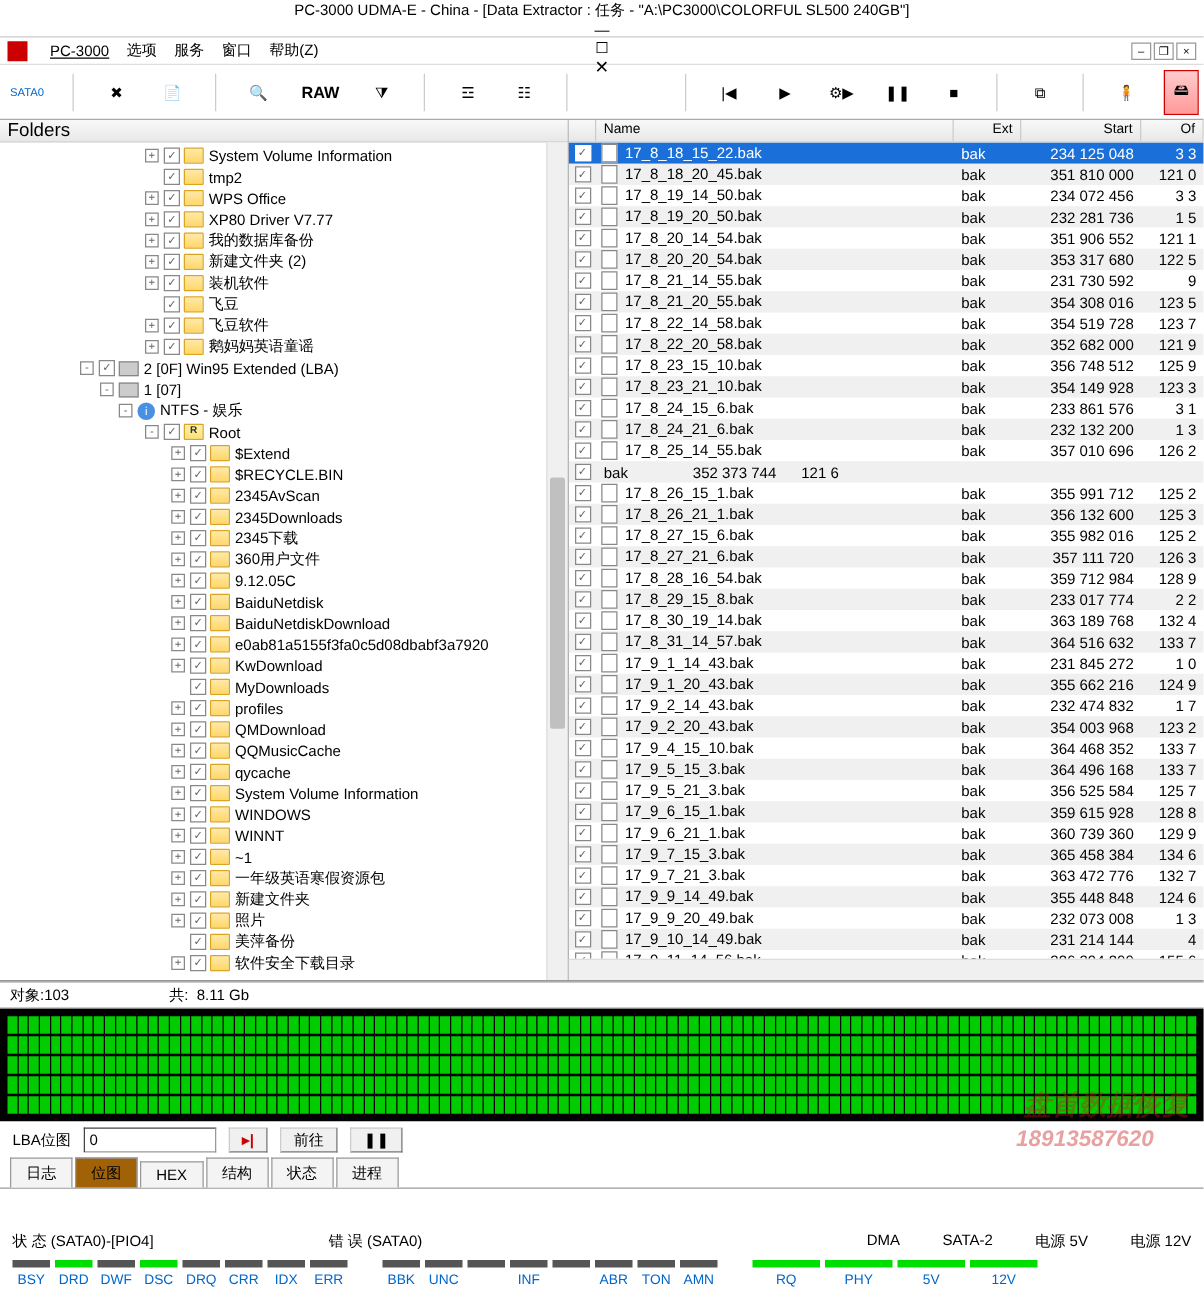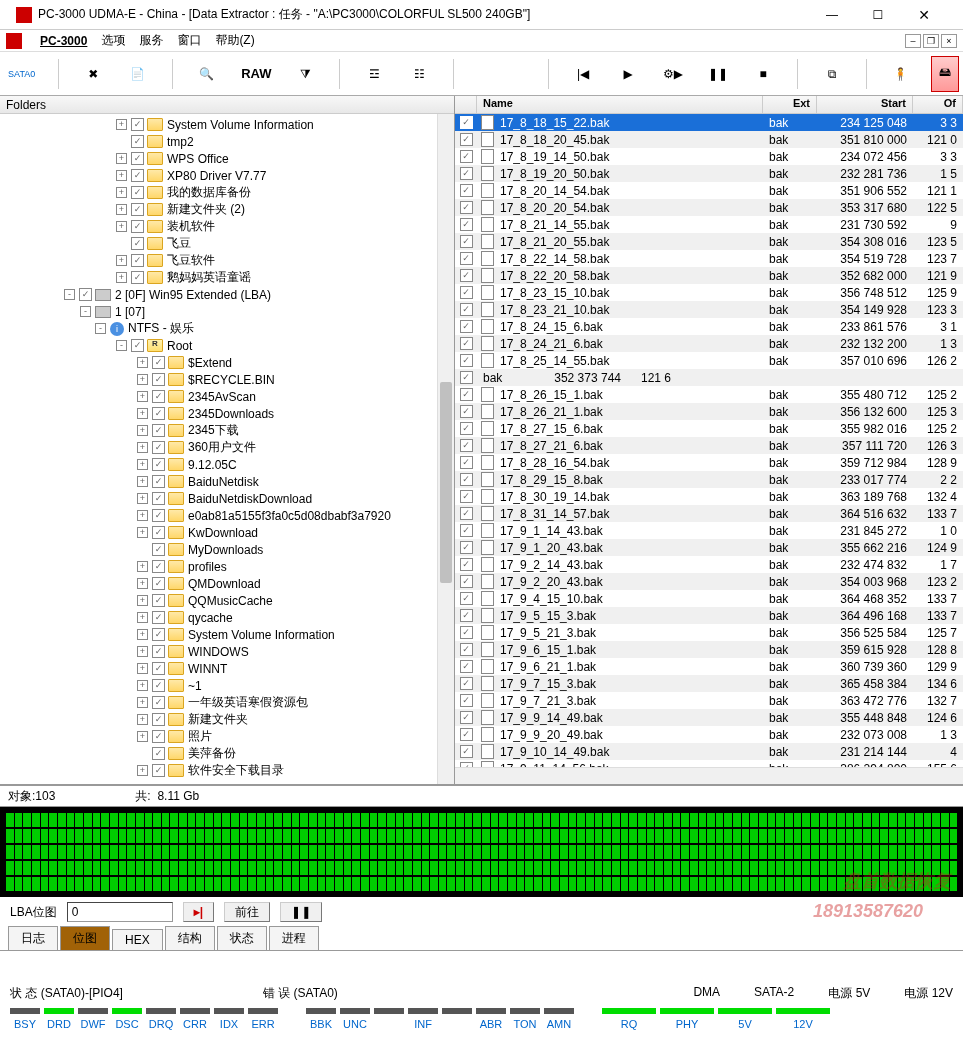--- a/index.html
+++ b/index.html
@@ -1,77 +1,77 @@
 <!DOCTYPE html>
 <html><head>
 <meta charset="utf-8">
 <style>
 * { box-sizing: border-box; margin: 0; padding: 0; }
 body { font-family: "Microsoft YaHei", Tahoma, sans-serif; font-size: 12px; background: #fff; overflow: hidden; width: 963px; height: 1042px; }
-.titlebar { height: 30px; background: #fff; border-bottom: 1px solid #ccc; display: flex; align-items: center; padding: 0 16px; }
+.titlebar { height: 30px; background: #fff; border-bottom: 1px solid #ccc; display: flex; align-items: center; padding: 0 4px; flex-direction: column; }
 .titlebar-icon { width: 16px; height: 16px; background: #c00; margin-right: 6px; }
 .titlebar-text { flex: 1; font-size: 12px; }
 .win-btn { width: 46px; height: 30px; display: flex; align-items: center; justify-content: center; }
 .win-btn:last-child { color: #000; font-size: 14px; }
 .menubar { height: 22px; display: flex; align-items: center; padding: 0 6px; gap: 14px; border-bottom: 1px solid #ddd; }
 .menubar-icon { width: 16px; height: 16px; background: #c00; margin-right: 4px; }
-.menubar .u { text-decoration: underline; font-weight: bold; }
+.menubar .u { text-decoration: underline; }
 .mdi-btns { margin-left: auto; display: flex; gap: 2px; }
 .mdi-btn { width: 16px; height: 14px; border: 1px solid #999; font-size: 9px; display: flex; align-items: center; justify-content: center; }
 .toolbar { height: 44px; border-bottom: 1px solid #aaa; display: flex; align-items: center; padding: 0 4px; gap: 15px; }
 .tb-btn { min-width: 30px; height: 36px; display: flex; align-items: center; justify-content: center; border: 1px solid transparent; padding: 0 4px; }
 .tb-sep { width: 1px; height: 30px; background: #ccc; margin: 0 4px; }
 .tb-raw { font-weight: bold; font-size: 13px; }
 .tb-side { margin-left: auto; width: 30px; height: 36px; background: linear-gradient(#fcc,#f99); border: 1px solid #c00; display: flex; align-items: center; justify-content: center; }
 .main { display: flex; height: 689px; border-bottom: 1px solid #999; }
 .left-pane { width: 455px; border-right: 1px solid #999; display: flex; flex-direction: column; position: relative; }
-.pane-header { height: 18px; background: linear-gradient(#f8f8f8,#e8e8e8); border-bottom: 1px solid #ccc; padding: 0 6px; font-size: 12px; display: flex; align-items: center; }
+.pane-header { height: 18px; background: linear-gradient(#f8f8f8,#e8e8e8); border-bottom: 1px solid #ccc; padding: 0 6px; font-size: 15px; display: flex; align-items: center; }
 .tree { flex: 1; overflow: auto; padding: 2px; }
 .tree-row { display: flex; align-items: center; height: 17px; white-space: nowrap; }
 .tree-row .exp { width: 11px; height: 11px; border: 1px solid #888; font-size: 9px; line-height: 9px; text-align: center; margin-right: 4px; color: #666; flex-shrink: 0; }
 .tree-row .exp.none { border: none; }
 .tree-row .chk { width: 13px; height: 13px; border: 1px solid #888; margin-right: 3px; font-size: 9px; line-height: 11px; text-align: center; color: #666; flex-shrink: 0; }
 .tree-row .fld { width: 16px; height: 13px; background: linear-gradient(#ffe9a8,#ffd76a); border: 1px solid #daa520; border-radius: 1px; margin-right: 4px; flex-shrink: 0; }
 .tree-row .fld.r { background: linear-gradient(#fff2b0,#ffe070); position: relative; }
 .tree-row .fld.r::after { content: "R"; position: absolute; font-size: 8px; font-weight: bold; left: 4px; top: -1px; color: #333; }
 .tree-row .drvico { width: 14px; height: 14px; background: #4a90e2; border-radius: 50%; margin-right: 4px; flex-shrink: 0; color: #fff; font-size: 9px; text-align: center; line-height: 14px; }
 .tree-row .diskico { width: 16px; height: 12px; background: #ccc; border: 1px solid #888; margin-right: 4px; flex-shrink: 0; }
 .tree-row .lbl { font-size: 12px; }
 .ind { display: inline-block; flex-shrink: 0; }
 .vscroll { position: absolute; right: 0; top: 18px; bottom: 0; width: 17px; background: #f0f0f0; border-left: 1px solid #ddd; }
 .vscroll .thumb { position: absolute; left: 2px; right: 2px; top: 40%; height: 30%; background: #c0c0c0; border-radius: 2px; }
 .right-pane { flex: 1; display: flex; flex-direction: column; position: relative; }
 .col-headers { height: 18px; background: linear-gradient(#f8f8f8,#e8e8e8); border-bottom: 1px solid #ccc; display: flex; font-size: 11px; }
-.col-h { padding: 1px 6px; border-right: 1px solid #ccc; font-weight: bold; }
+.col-h { padding: 1px 6px; border-right: 1px solid #ccc; }
 .col-h.chk-h { width: 22px; }
 .col-h.name-h { flex: 1; text-align: left; }
 .col-h.ext-h { width: 54px; text-align: right; }
 .col-h.start-h { width: 96px; text-align: right; }
 .col-h.of-h { width: 50px; text-align: right; }
 .file-list { flex: 1; overflow: hidden; }
 .file-row { display: flex; align-items: center; height: 17px; font-size: 12px; }
 .file-row.sel { background: #1a6fd8; color: #fff; }
 .file-row.alt-bg { background: #f0f0f0; }
 .file-row .cell-chk { width: 22px; display: flex; align-items: center; justify-content: center; }
 .file-row .chk2 { width: 13px; height: 13px; border: 1px solid #888; background: #fff; font-size: 9px; line-height: 11px; text-align: center; color: #666; }
 .file-row.sel .chk2 { border-color: #fff; }
-.file-row .cell-name { flex: 1; display: flex; align-items: center; padding-left: 4px; }
+.file-row .cell-name { flex: 1; display: flex; padding-left: 4px; }
 .file-row .fileico { width: 13px; height: 15px; background: #fff; border: 1px solid #888; margin-right: 6px; flex-shrink: 0; }
 .file-row .cell-ext { width: 54px; text-align: left; padding-left: 6px; }
 .file-row .cell-start { width: 96px; text-align: right; padding-right: 6px; white-space: pre; }
 .file-row .cell-of { width: 50px; text-align: right; padding-right: 6px; }
 .hscroll { height: 17px; background: #f0f0f0; border-top: 1px solid #ddd; }
 .statusbar { height: 22px; border-top: 1px solid #999; border-bottom: 1px solid #999; display: flex; align-items: center; padding: 0 8px; gap: 80px; font-size: 12px; }
 .sectors { background: #000; padding: 6px; height: 90px; display: flex; flex-direction: column; gap: 2px; }
 .sector-row { display: flex; gap: 1px; flex: 1; }
 .sector-cell { flex: 1; background: #0c0; }
 .lba-row { height: 30px; display: flex; align-items: center; padding: 0 10px; gap: 10px; position: relative; }
 .lba-input { width: 106px; height: 20px; border: 1px inset #999; padding: 0 4px; font-size: 12px; }
 .lba-btn { height: 20px; padding: 0 10px; border: 1px outset #ccc; background: #f0f0f0; font-size: 12px; }
-.watermark { position: absolute; right: 12px; top: -28px; font-size: 18px; color: rgba(200,30,30,0.38); font-style: italic; font-weight: bold; pointer-events: none; }
+.watermark { position: absolute; right: 12px; top: -28px; font-size: 22px; color: rgba(200,30,30,0.38); font-style: italic; font-weight: bold; pointer-events: none; }
 .watermark2 { position: absolute; right: 40px; top: 4px; font-size: 18px; color: rgba(200,30,30,0.42); font-style: italic; font-weight: bold; pointer-events: none; }
 .tabs { height: 24px; display: flex; align-items: flex-end; padding: 0 8px; border-bottom: 1px solid #999; gap: 0; }
 .tab { padding: 3px 12px; border: 1px solid #999; border-bottom: none; background: #f4f4f4; font-size: 12px; margin-right: 2px; }
 .tab.active { background: #a16207; padding-left: 12px; }
 .status-panel { padding: 6px 10px 0; margin-top: 28px; }
 .status-labels { display: flex; gap: 50px; font-size: 12px; margin-bottom: 6px; }
 .led-groups { display: flex; gap: 4px; align-items: flex-end; }
 .led-group { display: flex; gap: 4px; }
 .led { width: 30px; display: flex; flex-direction: column; align-items: center; }
 .led-light { width: 30px; height: 6px; background: #0d0; margin-bottom: 4px; }
@@ -617,21 +617,21 @@
         </div>
         <div class="file-row">
           <div class="cell-chk">
             <span class="chk2">✓</span>
           </div>
           <div class="cell-name">
             <span class="fileico"></span>
             <span>17_8_26_15_1.bak</span>
           </div>
           <div class="cell-ext">bak</div>
-          <div class="cell-start">355 480 712</div>
+          <div class="cell-start">355 991 712</div>
           <div class="cell-of">125 2</div>
         </div>
         <div class="file-row alt-bg">
           <div class="cell-chk">
             <span class="chk2">✓</span>
           </div>
           <div class="cell-name">
             <span class="fileico"></span>
             <span>17_8_26_21_1.bak</span>
           </div>

